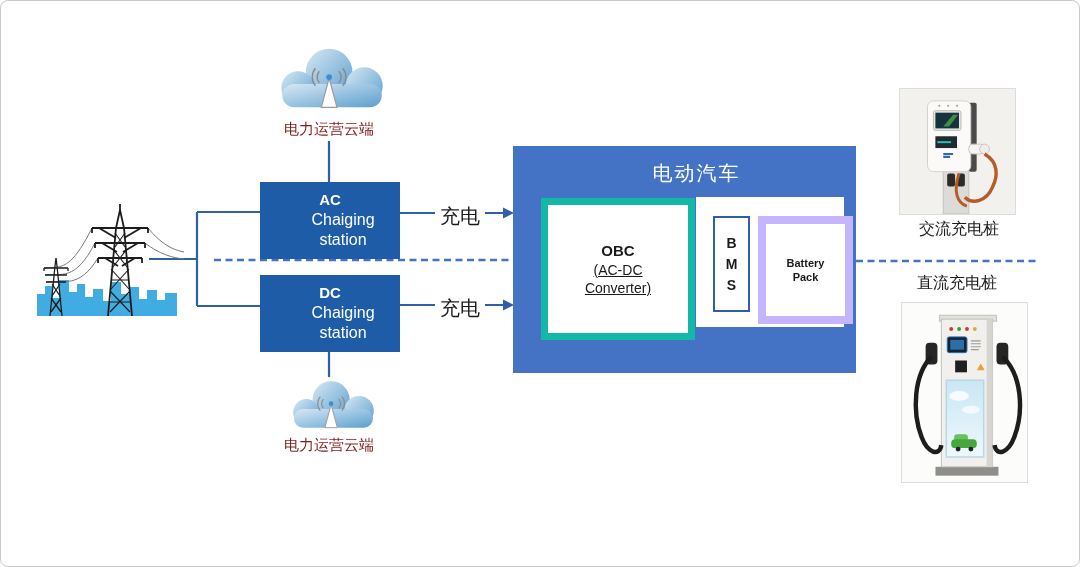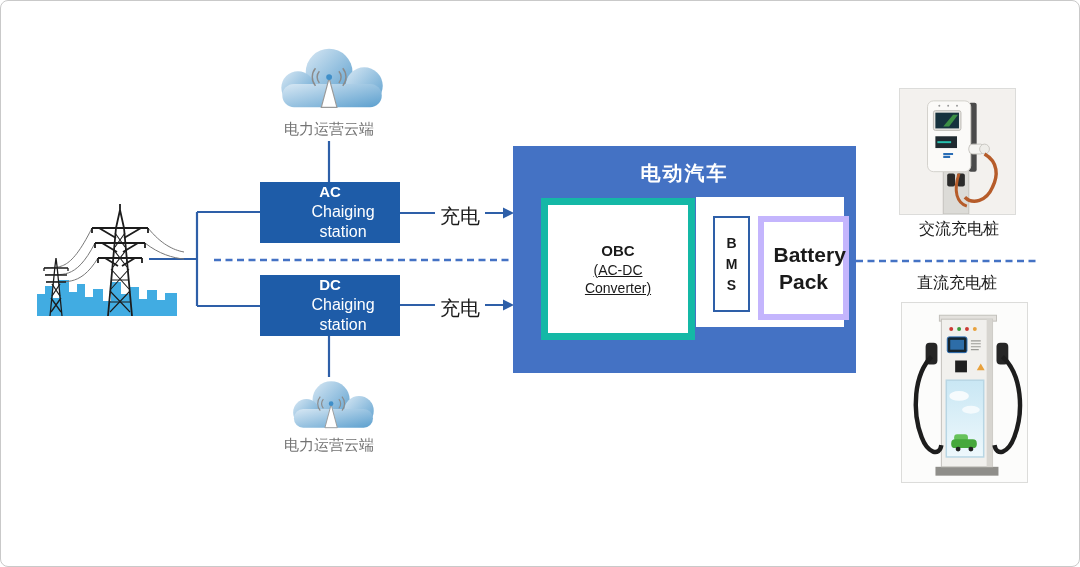--- a/index.html
+++ b/index.html
@@ -1,44 +1,44 @@
 <!DOCTYPE html>
 <html><head>
 <meta charset="utf-8">
 <style>
   html,body{margin:0;padding:0;background:#ffffff;font-family:"Liberation Sans","DejaVu Sans",sans-serif;}
   .canvas{position:relative;width:1078px;height:565px;border:1px solid #c9c9c9;border-radius:8px;background:#ffffff;overflow:hidden;}
   .abs{position:absolute;}
   
   #wires{position:absolute;left:0;top:0;width:1080px;height:567px;pointer-events:none;}
   
-  .station{position:absolute;left:259px;width:140px;height:61px;background:#1e5ca8;color:#ffffff;
+  .station{position:absolute;left:259px;width:140px;height:77px;background:#1e5ca8;color:#ffffff;
            display:flex;flex-direction:column;align-items:center;justify-content:center;line-height:1.25;}
   .station .t{font-weight:bold;font-size:15px;}
   .station .s{font-size:16px;margin-left:26px;}
   
   .ev-box{position:absolute;left:512px;top:145px;width:343px;height:227px;background:#4472c4;}
-  .ev-title{position:absolute;left:0;top:14px;width:100%;text-align:center;color:#ffffff;
-            font-size:20px;font-weight:bold;letter-spacing:2px;}
+  .ev-title{position:absolute;left:12px;top:14px;width:100%;text-align:center;color:#ffffff;
+            font-size:20px;font-weight:normal;letter-spacing:2px;}
   .obc-box{position:absolute;left:28px;top:52px;width:140px;height:128px;background:#ffffff;
            border:7px solid #14b8a6;display:flex;flex-direction:column;align-items:center;justify-content:center;
            text-align:center;color:#1a1a1a;line-height:1.3;}
   .obc-box .t{font-weight:bold;font-size:15px;}
   .obc-box .s{font-size:14px;width:92px;text-decoration:underline;}
   .modules-box{position:absolute;left:183px;top:51px;width:148px;height:130px;background:#ffffff;}
   .bms-box{position:absolute;left:17px;top:19px;width:33px;height:92px;background:#ffffff;border:2px solid #2e5fa8;
            display:flex;flex-direction:column;align-items:center;justify-content:center;
            font-weight:bold;font-size:14px;color:#1a1a1a;line-height:1.5;}
-  .battery-box{position:absolute;left:62px;top:19px;width:79px;height:92px;background:#ffffff;border:6px solid #c4b5fd;
+  .battery-box{position:absolute;left:62px;top:19px;width:79px;height:92px;background:#ffffff;border:8px solid #c4b5fd;
            display:flex;align-items:center;justify-content:center;text-align:center;
-           font-weight:bold;font-size:21px;color:#1a1a1a;line-height:1.3;}
+           font-weight:bold;font-size:11px;color:#1a1a1a;line-height:1.3;}
   .battery-box span{width:60px;display:inline-block;}
   
   .charge-label{position:absolute;background:#ffffff;padding:0 5px;font-size:20px;color:#1a1a1a;}
-  .cloud-label{position:absolute;width:130px;text-align:center;font-size:15px;color:#737373;}
+  .cloud-label{position:absolute;width:130px;text-align:center;font-size:15px;color:#7f1d1d;}
   .pile-label{position:absolute;width:120px;text-align:center;font-size:16px;color:#1a1a1a;}
   .pile-frame{position:absolute;border:1px solid #dcdcda;background:#fbfbfa;box-sizing:border-box;}
 </style>
 </head>
 <body>
 
 <div class="canvas">
 
   <svg id="wires" viewBox="0 0 1080 567">
     <g stroke="#2e5fa8" stroke-width="2.2" fill="none">

